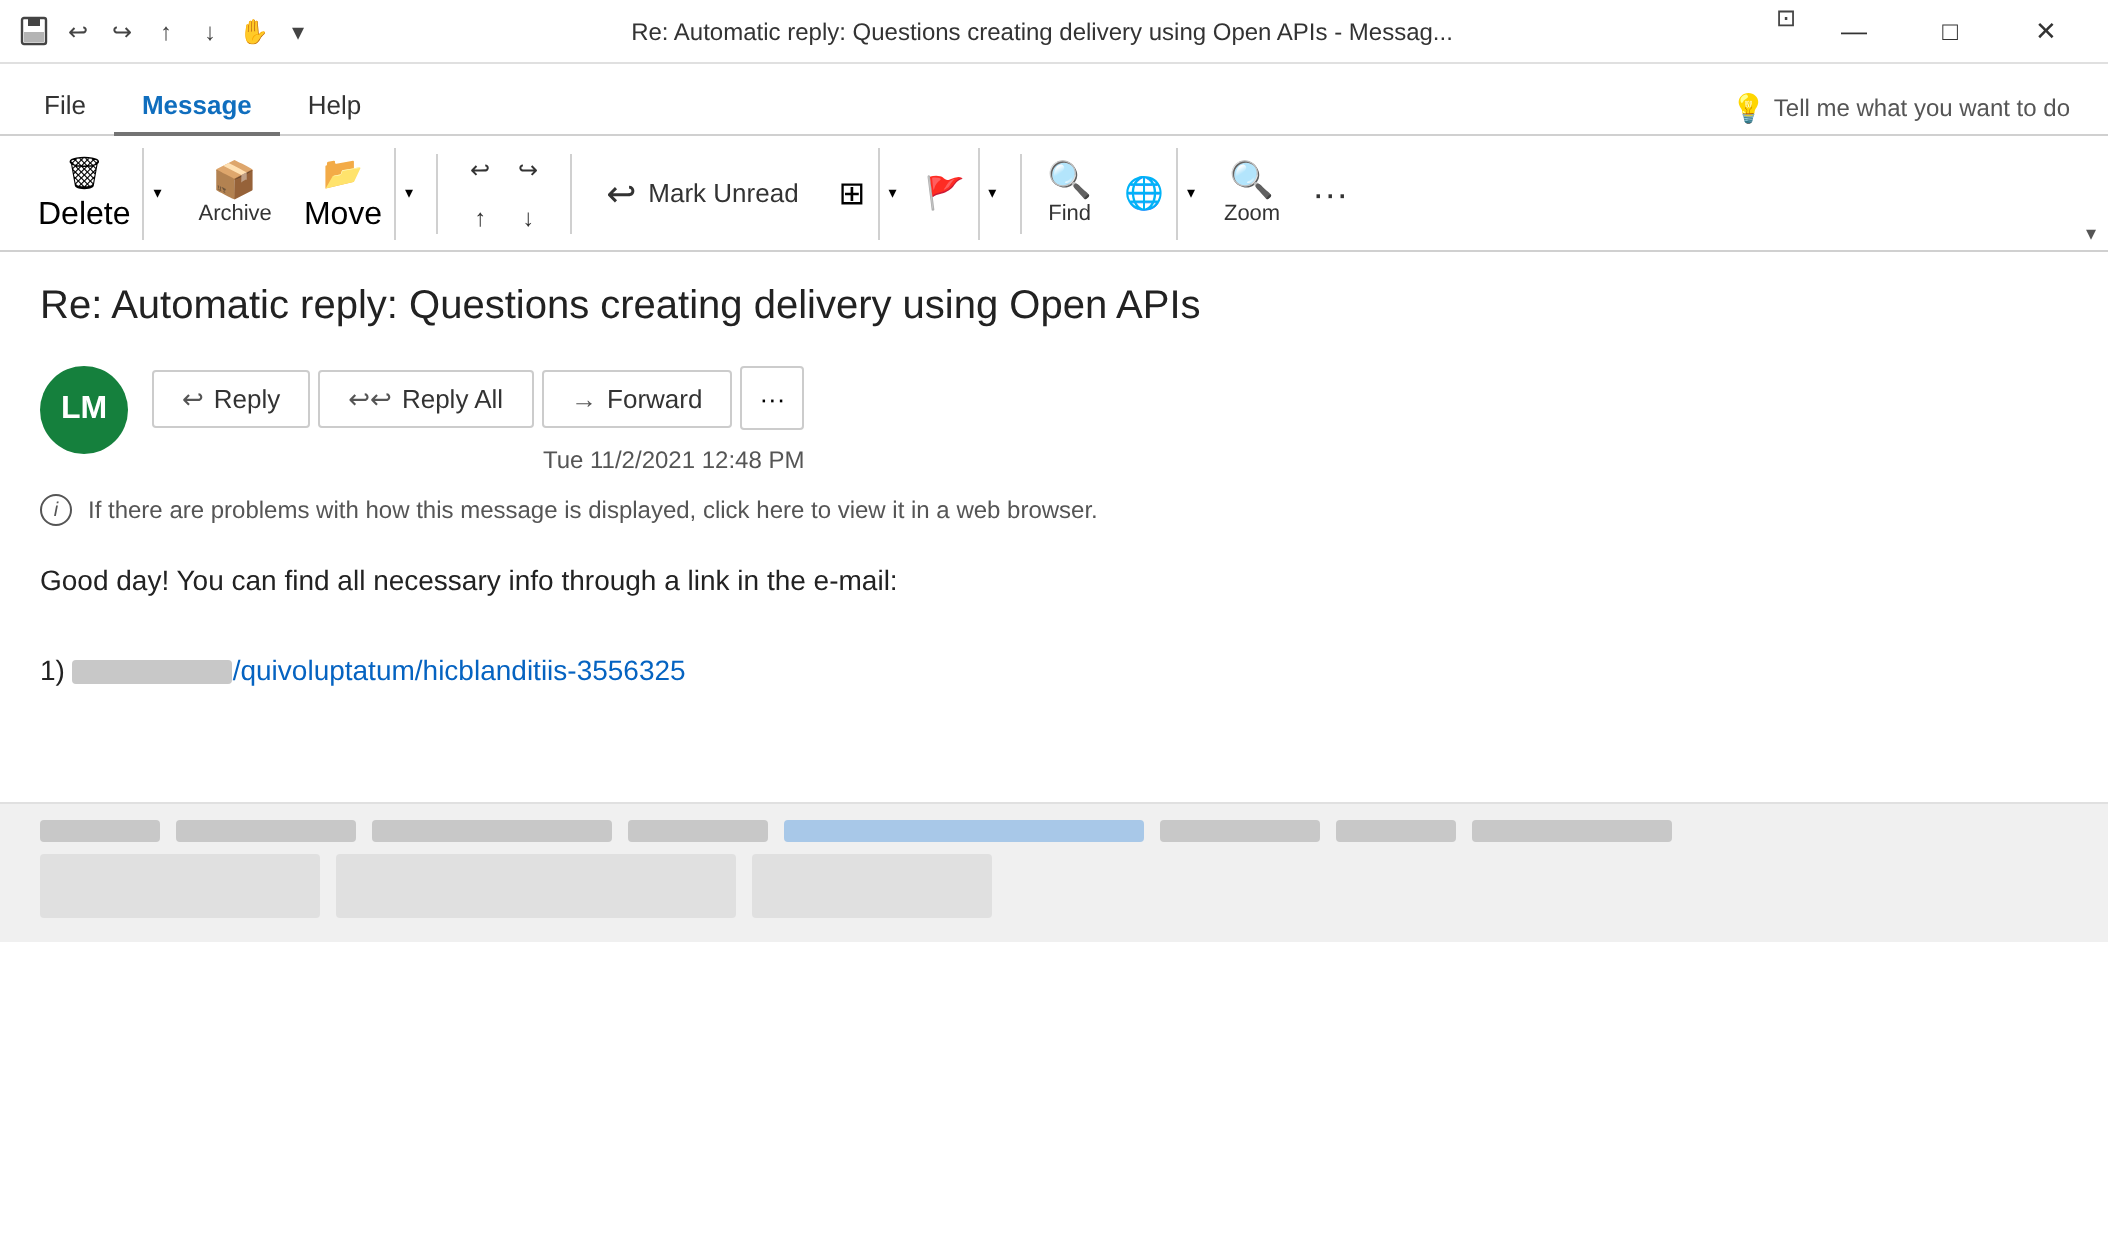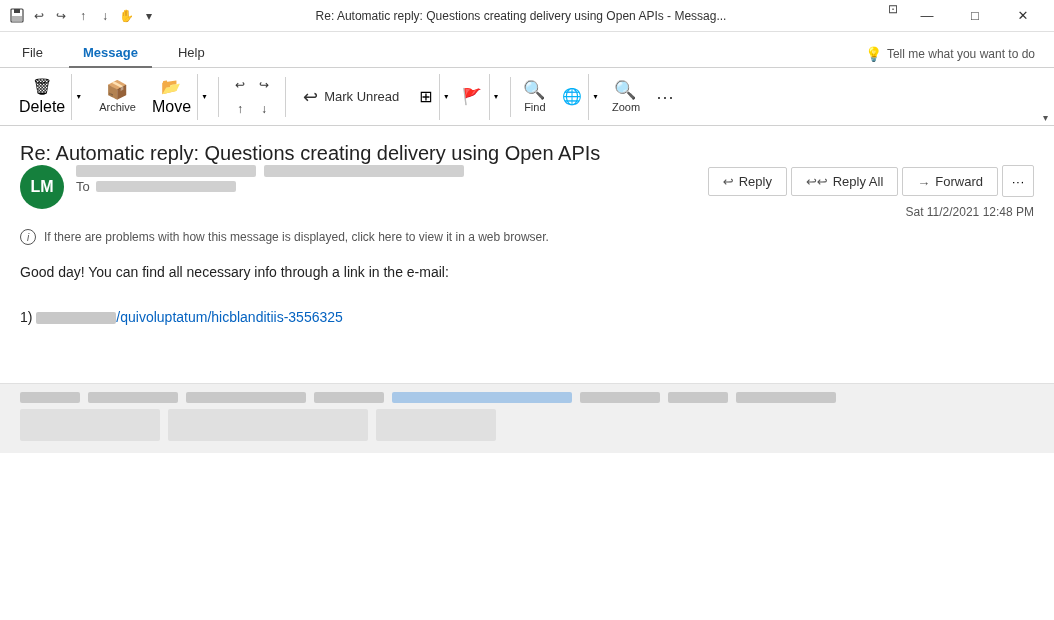--- a/index.html
+++ b/index.html
@@ -30,21 +30,21 @@
     }
 
     
     .ribbon-tabs {
       background: #fff;
       height: 36px;
       display: flex;
       align-items: flex-end;
       padding: 0 8px;
       border-bottom: 1px solid #d0d0d0;
-      gap: 12px;
+      gap: 0;
     }
     .ribbon-tab {
       padding: 6px 14px;
       font-size: 13px;
       cursor: pointer;
       color: #333;
       border-bottom: 2px solid transparent;
       margin-bottom: -1px;
     }
     .ribbon-tab.active {
@@ -169,21 +169,21 @@
       background: #fff;
       flex: 1;
       overflow-y: auto;
       padding: 16px 20px;
       height: calc(620px - 32px - 36px - 58px);
     }
     .message-subject {
       font-size: 20px;
       font-weight: 400;
       color: #222;
-      margin-bottom: 0;
+      margin-bottom: 18px;
     }
     .message-header {
       display: flex;
       align-items: flex-start;
       gap: 12px;
       margin-bottom: 10px;
     }
     .avatar {
       width: 44px; height: 44px;
       border-radius: 50%;
@@ -436,50 +436,40 @@
 </div>
 
 <div class="message-area">
 
   <div class="message-subject">Re: Automatic reply: Questions creating delivery using Open APIs</div>
 
   <div class="message-header">
 
     <div class="avatar" style="background: #15803d;">LM</div>
 
-    <div class="sender-info">
-      <div class="sender-name-row">
-        <div class="sender-name-block"></div>
-        <div class="sender-extra-block"></div>
-      </div>
-      <div class="to-row">
-        <span>To</span>
-        <div class="to-addr-block"></div>
-      </div>
-    </div>
 
     <div class="header-right">
       <div class="action-buttons">
         <div class="action-btn">
           <span class="btn-arrow">↩</span>
           <span>Reply</span>
         </div>
         <div class="action-btn">
           <span class="btn-arrow">↩↩</span>
           <span>Reply All</span>
         </div>
         <div class="action-btn">
           <span class="btn-arrow">→</span>
           <span>Forward</span>
         </div>
         <div class="action-btn-more">
           <span>···</span>
         </div>
       </div>
-      <div class="timestamp">Sat 11/2/2021 12:48 PM</div>
+      <div class="timestamp">Tue 11/2/2021 12:48 PM</div>
     </div>
   </div>
 
   <div class="info-banner">
     <div class="info-icon">i</div>
     <span>If there are problems with how this message is displayed, click here to view it in a web browser.</span>
   </div>
 
   <div class="message-body">
     <p>Good day! You can find all necessary info through a link in the e-mail:</p>

